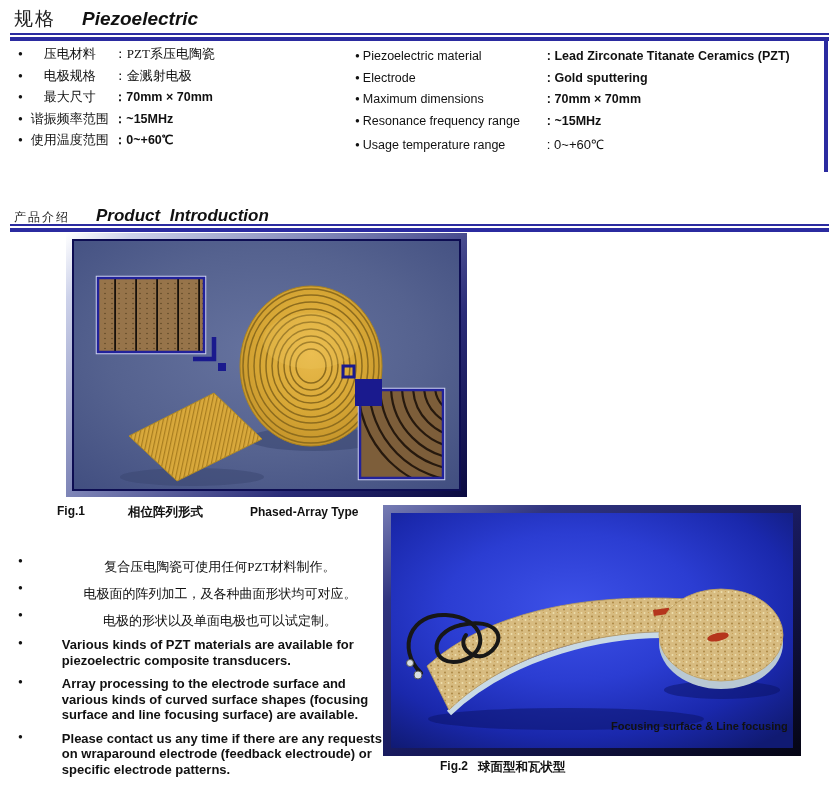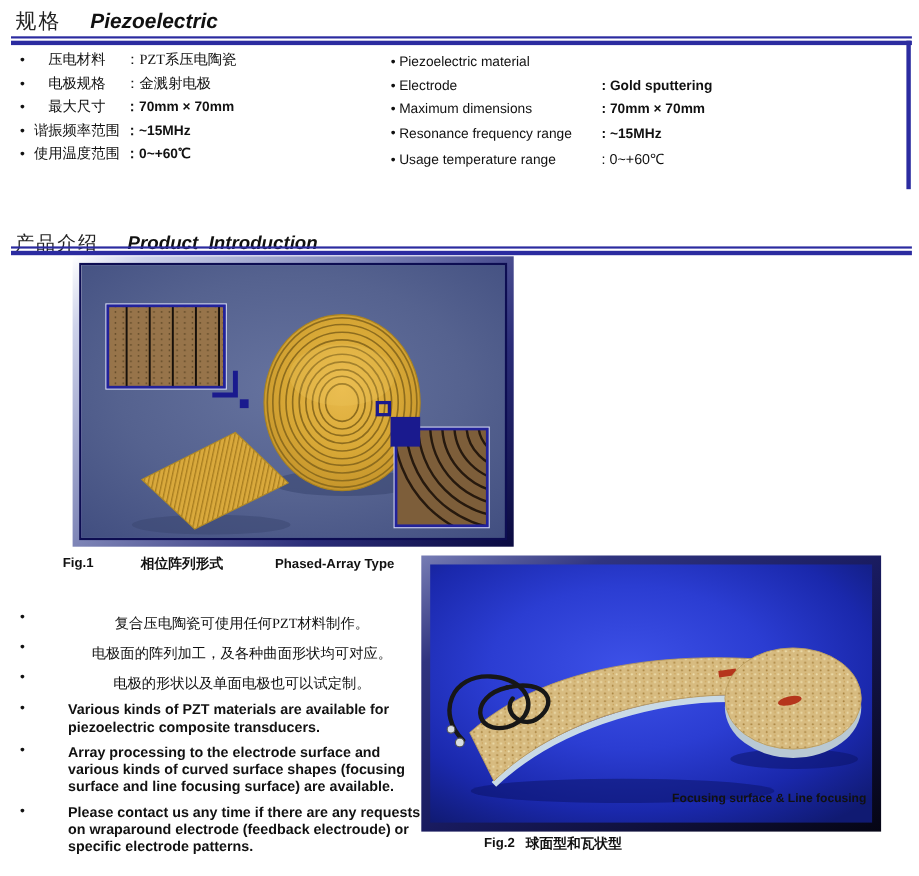--- a/index.html
+++ b/index.html
@@ -6,21 +6,21 @@
   .page{position:relative;width:835px;height:796px;background:#ffffff;
         font-family:"Liberation Sans",sans-serif;color:#111;overflow:hidden;}
   .cjk{font-family:"Liberation Serif","DejaVu Serif",serif;text-align:center;}
 
   
   .sec-head{position:absolute;left:14px;display:flex;align-items:baseline;gap:26px;}
   .sec-head .cn{font-size:19px;color:#222;letter-spacing:2px;}
   .sec-head .en{font-size:19px;font-weight:bold;font-style:italic;white-space:pre;}
   .head1{top:6px;}
   .head2{top:197px;}
-  .head2 .cn{font-size:17px;margin-top:12px;}
+  .head2 .cn{font-size:12px;margin-top:12px;}
   .head2 .en{font-size:17px;}
 
   
   .rule{position:absolute;left:10px;width:819px;}
   .rule .thin{height:2px;background:#2b2ba0;margin-bottom:2px;}
   .rule .thick{height:4px;background:#2b2ba0;}
   .rule1{top:33px;}
   .rule2{top:224px;}
   .spec-right-border{position:absolute;left:824px;top:37px;width:4px;height:135px;background:#2b2ba0;}
 
@@ -105,20 +105,21 @@
       <span class="bullet">●</span>
       <span class="lbl cjk">使用温度范围</span>
       <span class="val bold-val">：0~+60℃</span>
     </div>
   </div>
 
   <div class="spec-col spec-right">
     <div class="spec-row">
       <span class="bullet">●</span>
       <span class="lbl">Piezoelectric material</span>
+      <span class="val">: Lead Zirconate Titanate Ceramics (PZT)</span>
     </div>
     <div class="spec-row">
       <span class="bullet">●</span>
       <span class="lbl">Electrode</span>
       <span class="val">: Gold sputtering</span>
     </div>
     <div class="spec-row">
       <span class="bullet">●</span>
       <span class="lbl">Maximum dimensions</span>
       <span class="val">: 70mm × 70mm</span>

